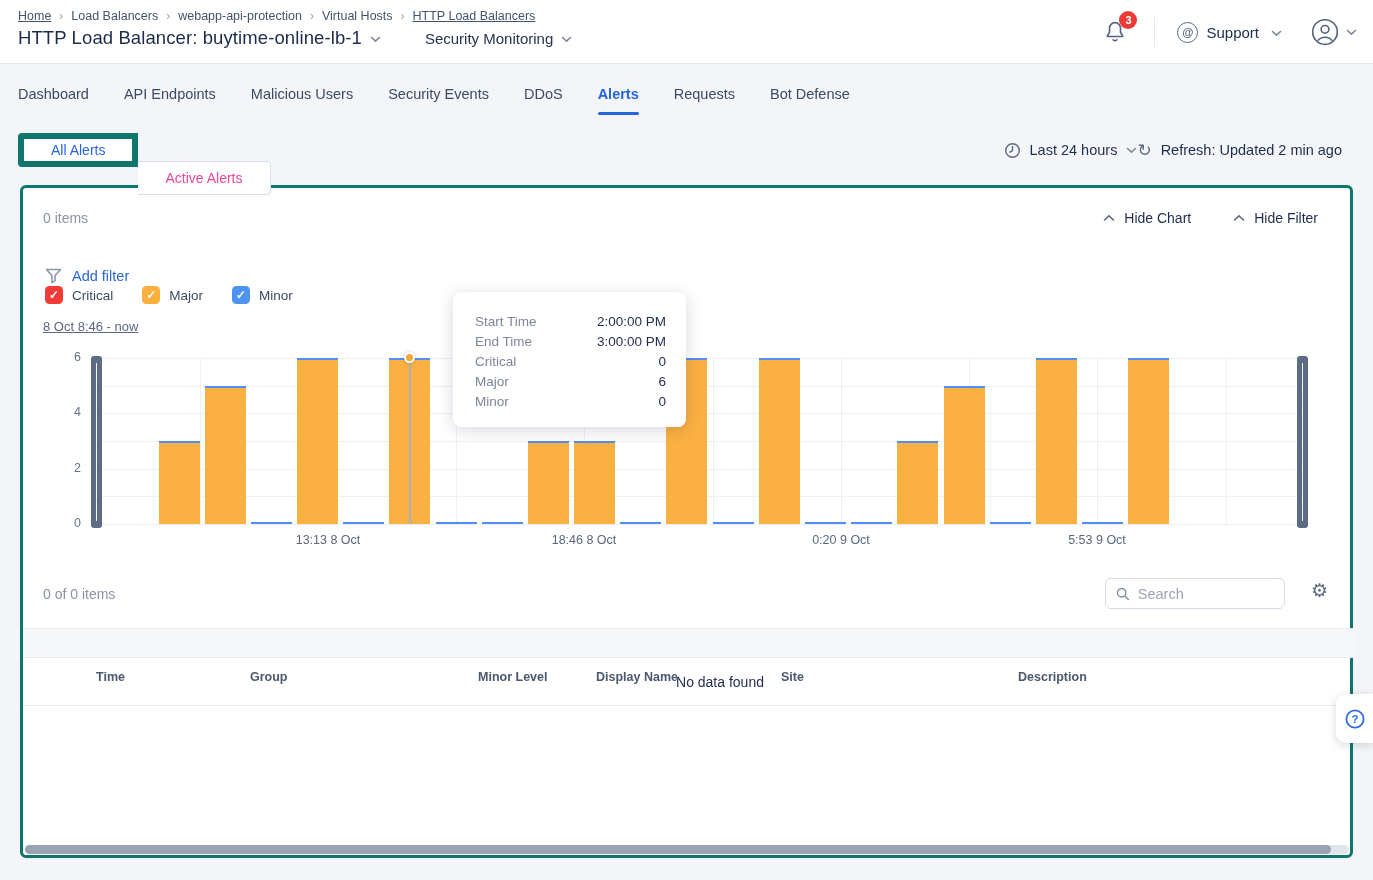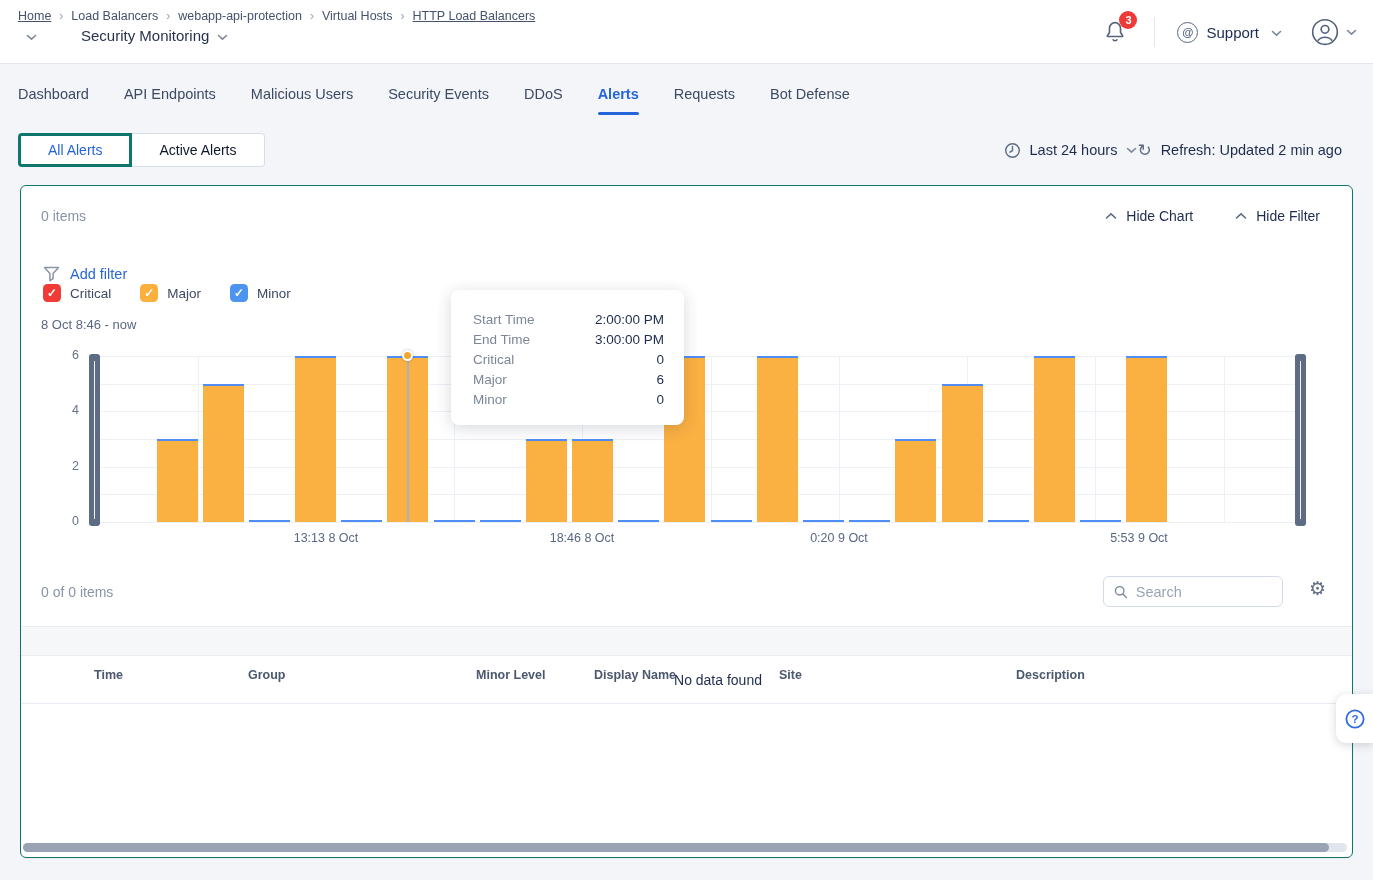--- a/index.html
+++ b/index.html
@@ -28,38 +28,38 @@
 
   
   .tabs { position:absolute; top:86px; left:18px; display:flex; gap:35px; font-size:14.5px; color:#3d4a63; z-index:2; }
   .tab { padding-bottom:13px; position:relative; cursor:pointer; white-space:nowrap; }
   .tab.active { color:#2565dc; font-weight:600; }
   .tab.active::after { content:""; position:absolute; left:0; right:0; bottom:0; height:3px; border-radius:2px; background:#2565dc; }
 
   
   .seg-row { position:absolute; top:133px; left:18px; display:flex; z-index:2; }
   .seg-btn { height:34px; display:flex; align-items:center; justify-content:center; background:#fff; font-size:14px; cursor:pointer; padding:0 27px; }
-  .seg-btn.sel { border:3px solid #0f766e; color:#2565dc; border-radius:4px 0 0 4px; }
-  .seg-btn.unsel { border:1px solid #d8dee8; border-left:none; color:#0f172a; border-radius:0 4px 4px 0; }
+  .seg-btn.sel { border:6px solid #0f766e; color:#2565dc; border-radius:4px 0 0 4px; }
+  .seg-btn.unsel { border:1px solid #d8dee8; border-left:none; color:#ec4899; border-radius:0 4px 4px 0;margin-top:28px; }
   .time-controls { position:absolute; top:133px; right:31px; height:34px; display:flex; align-items:center; font-size:14.5px; color:#1f2c4e; z-index:2; }
   .tc-group { display:flex; align-items:center; gap:9px; cursor:pointer; }
   .refresh-glyph { font-size:17px; color:#5f6b80; line-height:1; }
 
   
-  .card { position:absolute; left:20px; top:185px; width:1333px; height:673px; background:#fff; border:1px solid #0f766e; border-radius:6px; box-shadow:0 1px 2px rgba(20,30,60,.04); z-index:1; }
+  .card { position:absolute; left:20px; top:185px; width:1333px; height:673px; background:#fff; border:3px solid #0f766e; border-radius:6px; box-shadow:0 1px 2px rgba(20,30,60,.04); z-index:1; }
   .items-count { position:absolute; left:20px; top:22px; font-size:14px; color:#8a94a7; }
   .hide-controls { position:absolute; top:22px; right:32px; display:flex; gap:42px; }
   .hide-item { display:flex; align-items:center; gap:9px; font-size:14px; color:#1f2c4e; cursor:pointer; }
   .add-filter { position:absolute; left:22px; top:80px; display:flex; align-items:center; gap:10px; cursor:pointer; }
   .add-filter span { color:#2968d4; font-size:14.5px; }
   .sev-row { position:absolute; left:22px; top:98px; display:flex; gap:29px; }
   .sev-item { display:flex; align-items:center; gap:9px; cursor:pointer; }
   .sev-cb { width:18px; height:18px; border-radius:4.5px; display:flex; align-items:center; justify-content:center; color:#fff; font-size:12px; font-weight:700; }
   .sev-label { font-size:13.5px; color:#3d4a63; }
-  .range-label { position:absolute; left:20px; top:131px; font-size:13px; color:#5a6780; }
+  .range-label { position:absolute; left:20px; top:131px; font-size:13px; color:#5a6780;text-decoration:underline; }
 
   
   .chart-layer { position:absolute; inset:0; }
   .gridline-h { position:absolute; height:1px; background:#edf0f5; }
   .gridline-v { position:absolute; width:1px; background:#edf0f5; }
   .ytick { position:absolute; width:24px; text-align:right; font-size:12.5px; color:#66728a; }
   .xtick { position:absolute; font-size:12.5px; color:#5a6780; transform:translateX(-50%); white-space:nowrap; }
   .bar { position:absolute; background:#fbb042; }
   .bar-cap { position:absolute; left:0; right:0; top:0; height:2.5px; background:#4f8df7; }
   .zero-strip { position:absolute; height:2.2px; background:#4f8df7; }
@@ -96,20 +96,21 @@
       <span class="crumb-sep">›</span>
       <span class="crumb">Load Balancers</span>
       <span class="crumb-sep">›</span>
       <span class="crumb">webapp-api-protection</span>
       <span class="crumb-sep">›</span>
       <span class="crumb">Virtual Hosts</span>
       <span class="crumb-sep">›</span>
       <span class="crumb link">HTTP Load Balancers</span>
     </div>
   <div class="title-row">
+    <span class="page-title">HTTP Load Balancer: buytime-online-lb-1</span>
     <span class="chev">
       <svg width="11" height="7" viewBox="0 0 11 7" fill="none" stroke="#7d8799" stroke-width="1.6" stroke-linecap="round">
           <polyline points="1.5,1.5 5.5,5.2 9.5,1.5"></polyline>
         </svg>
     </span>
     <span class="monitor-select">
       <span>Security Monitoring</span>
       <span class="chev">
         <svg width="11" height="7" viewBox="0 0 11 7" fill="none" stroke="#7d8799" stroke-width="1.6" stroke-linecap="round">
             <polyline points="1.5,1.5 5.5,5.2 9.5,1.5"></polyline>
@@ -237,21 +238,21 @@
       <div class="gridline-v" style="left: 946px; top: 170px; height: 166px;"></div>
       <div class="gridline-v" style="left: 1074px; top: 170px; height: 166px;"></div>
       <div class="gridline-v" style="left: 1203px; top: 170px; height: 166px;"></div>
       <div class="ytick" style="left: 34px; top: 161.98px;">6</div>
       <div class="ytick" style="left: 34px; top: 217.32px;">4</div>
       <div class="ytick" style="left: 34px; top: 272.66px;">2</div>
       <div class="ytick" style="left: 34px; top: 328px;">0</div>
       <div class="xtick" style="left: 305px; top: 345px;">13:13 8 Oct</div>
       <div class="xtick" style="left: 561px; top: 345px;">18:46 8 Oct</div>
       <div class="xtick" style="left: 818px; top: 345px;">0:20 9 Oct</div>
-      <div class="xtick" style="left: 1074px; top: 345px; margin-left: 44px;">5:53 9 Oct</div>
+      <div class="xtick" style="left: 1074px; top: 345px;">5:53 9 Oct</div>
       <div class="bar" style="left: 135.5px; top: 252.99px; width: 41px; height: 83.01px; background: rgb(251, 176, 66);">
         <div class="bar-cap" style="background: rgb(79, 141, 247);"></div>
       </div>
       <div class="bar" style="left: 181.68px; top: 197.65px; width: 41px; height: 138.35px; background: rgb(251, 176, 66);">
         <div class="bar-cap" style="background: rgb(79, 141, 247);"></div>
       </div>
       <div class="zero-strip" style="left: 227.86px; top: 333.8px; width: 41px; background: rgb(79, 141, 247);"></div>
       <div class="bar" style="left: 274.04px; top: 169.98px; width: 41px; height: 166.02px; background: rgb(251, 176, 66);">
         <div class="bar-cap" style="background: rgb(79, 141, 247);"></div>
       </div>

